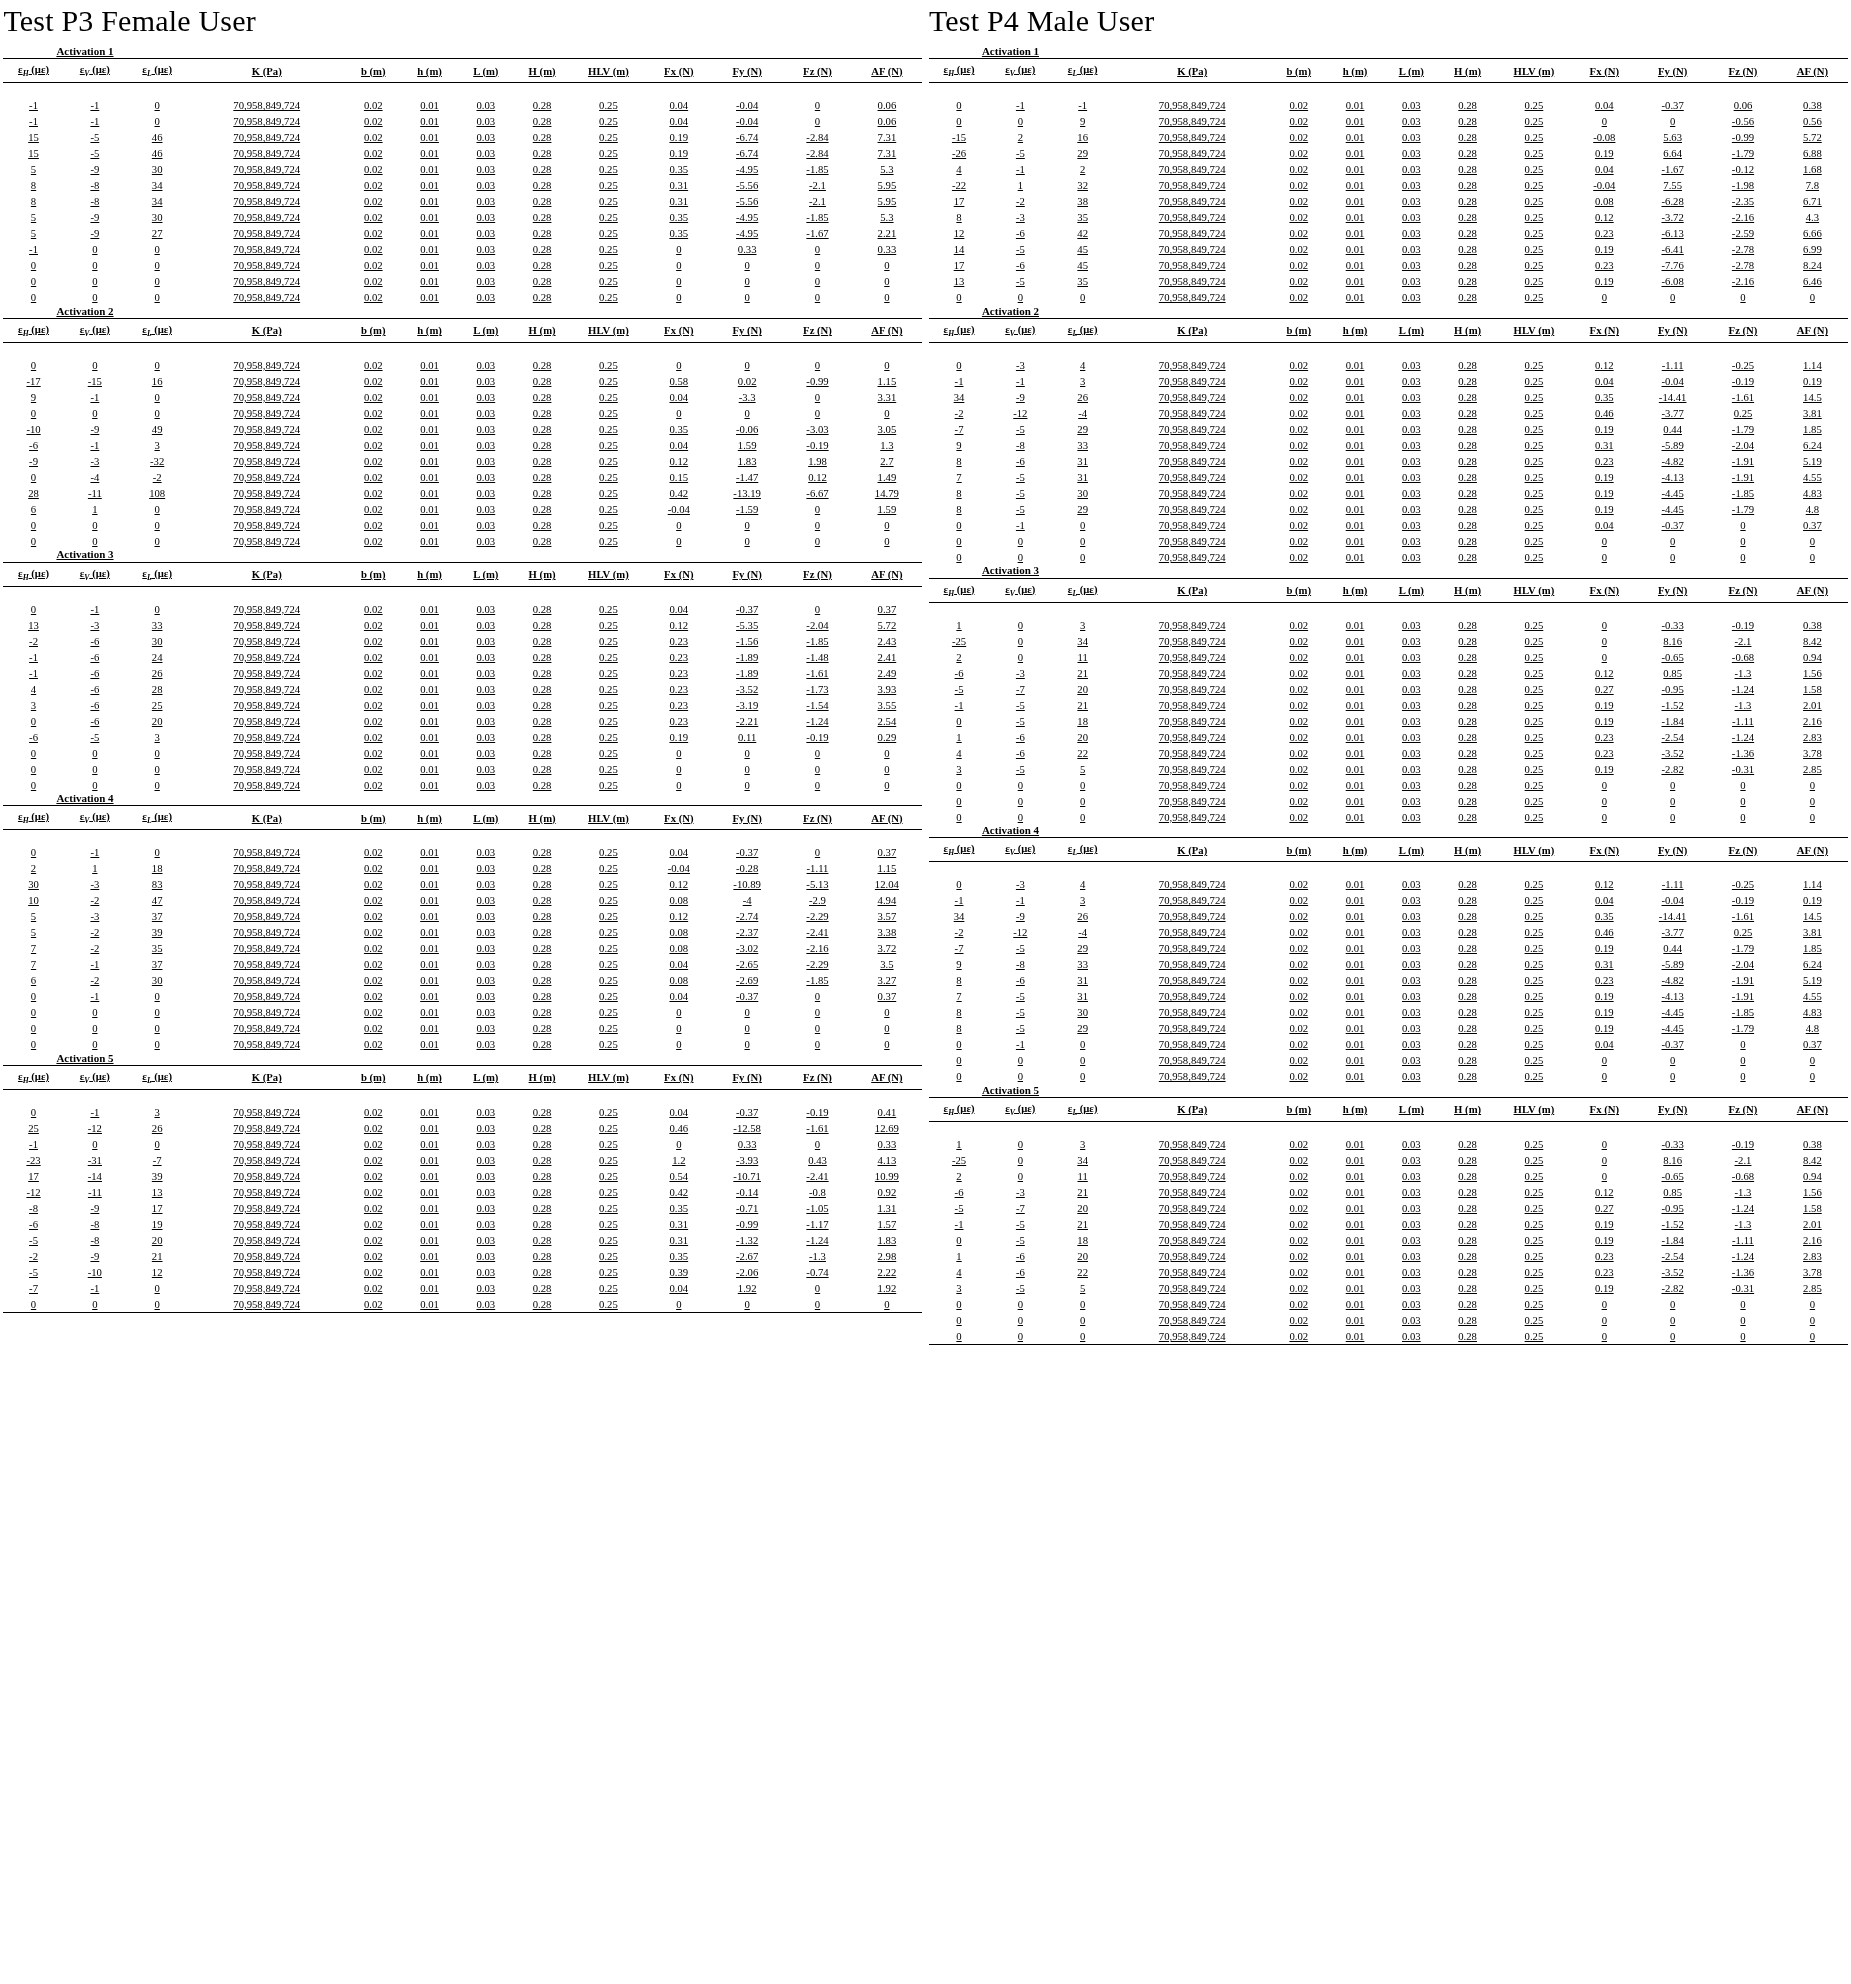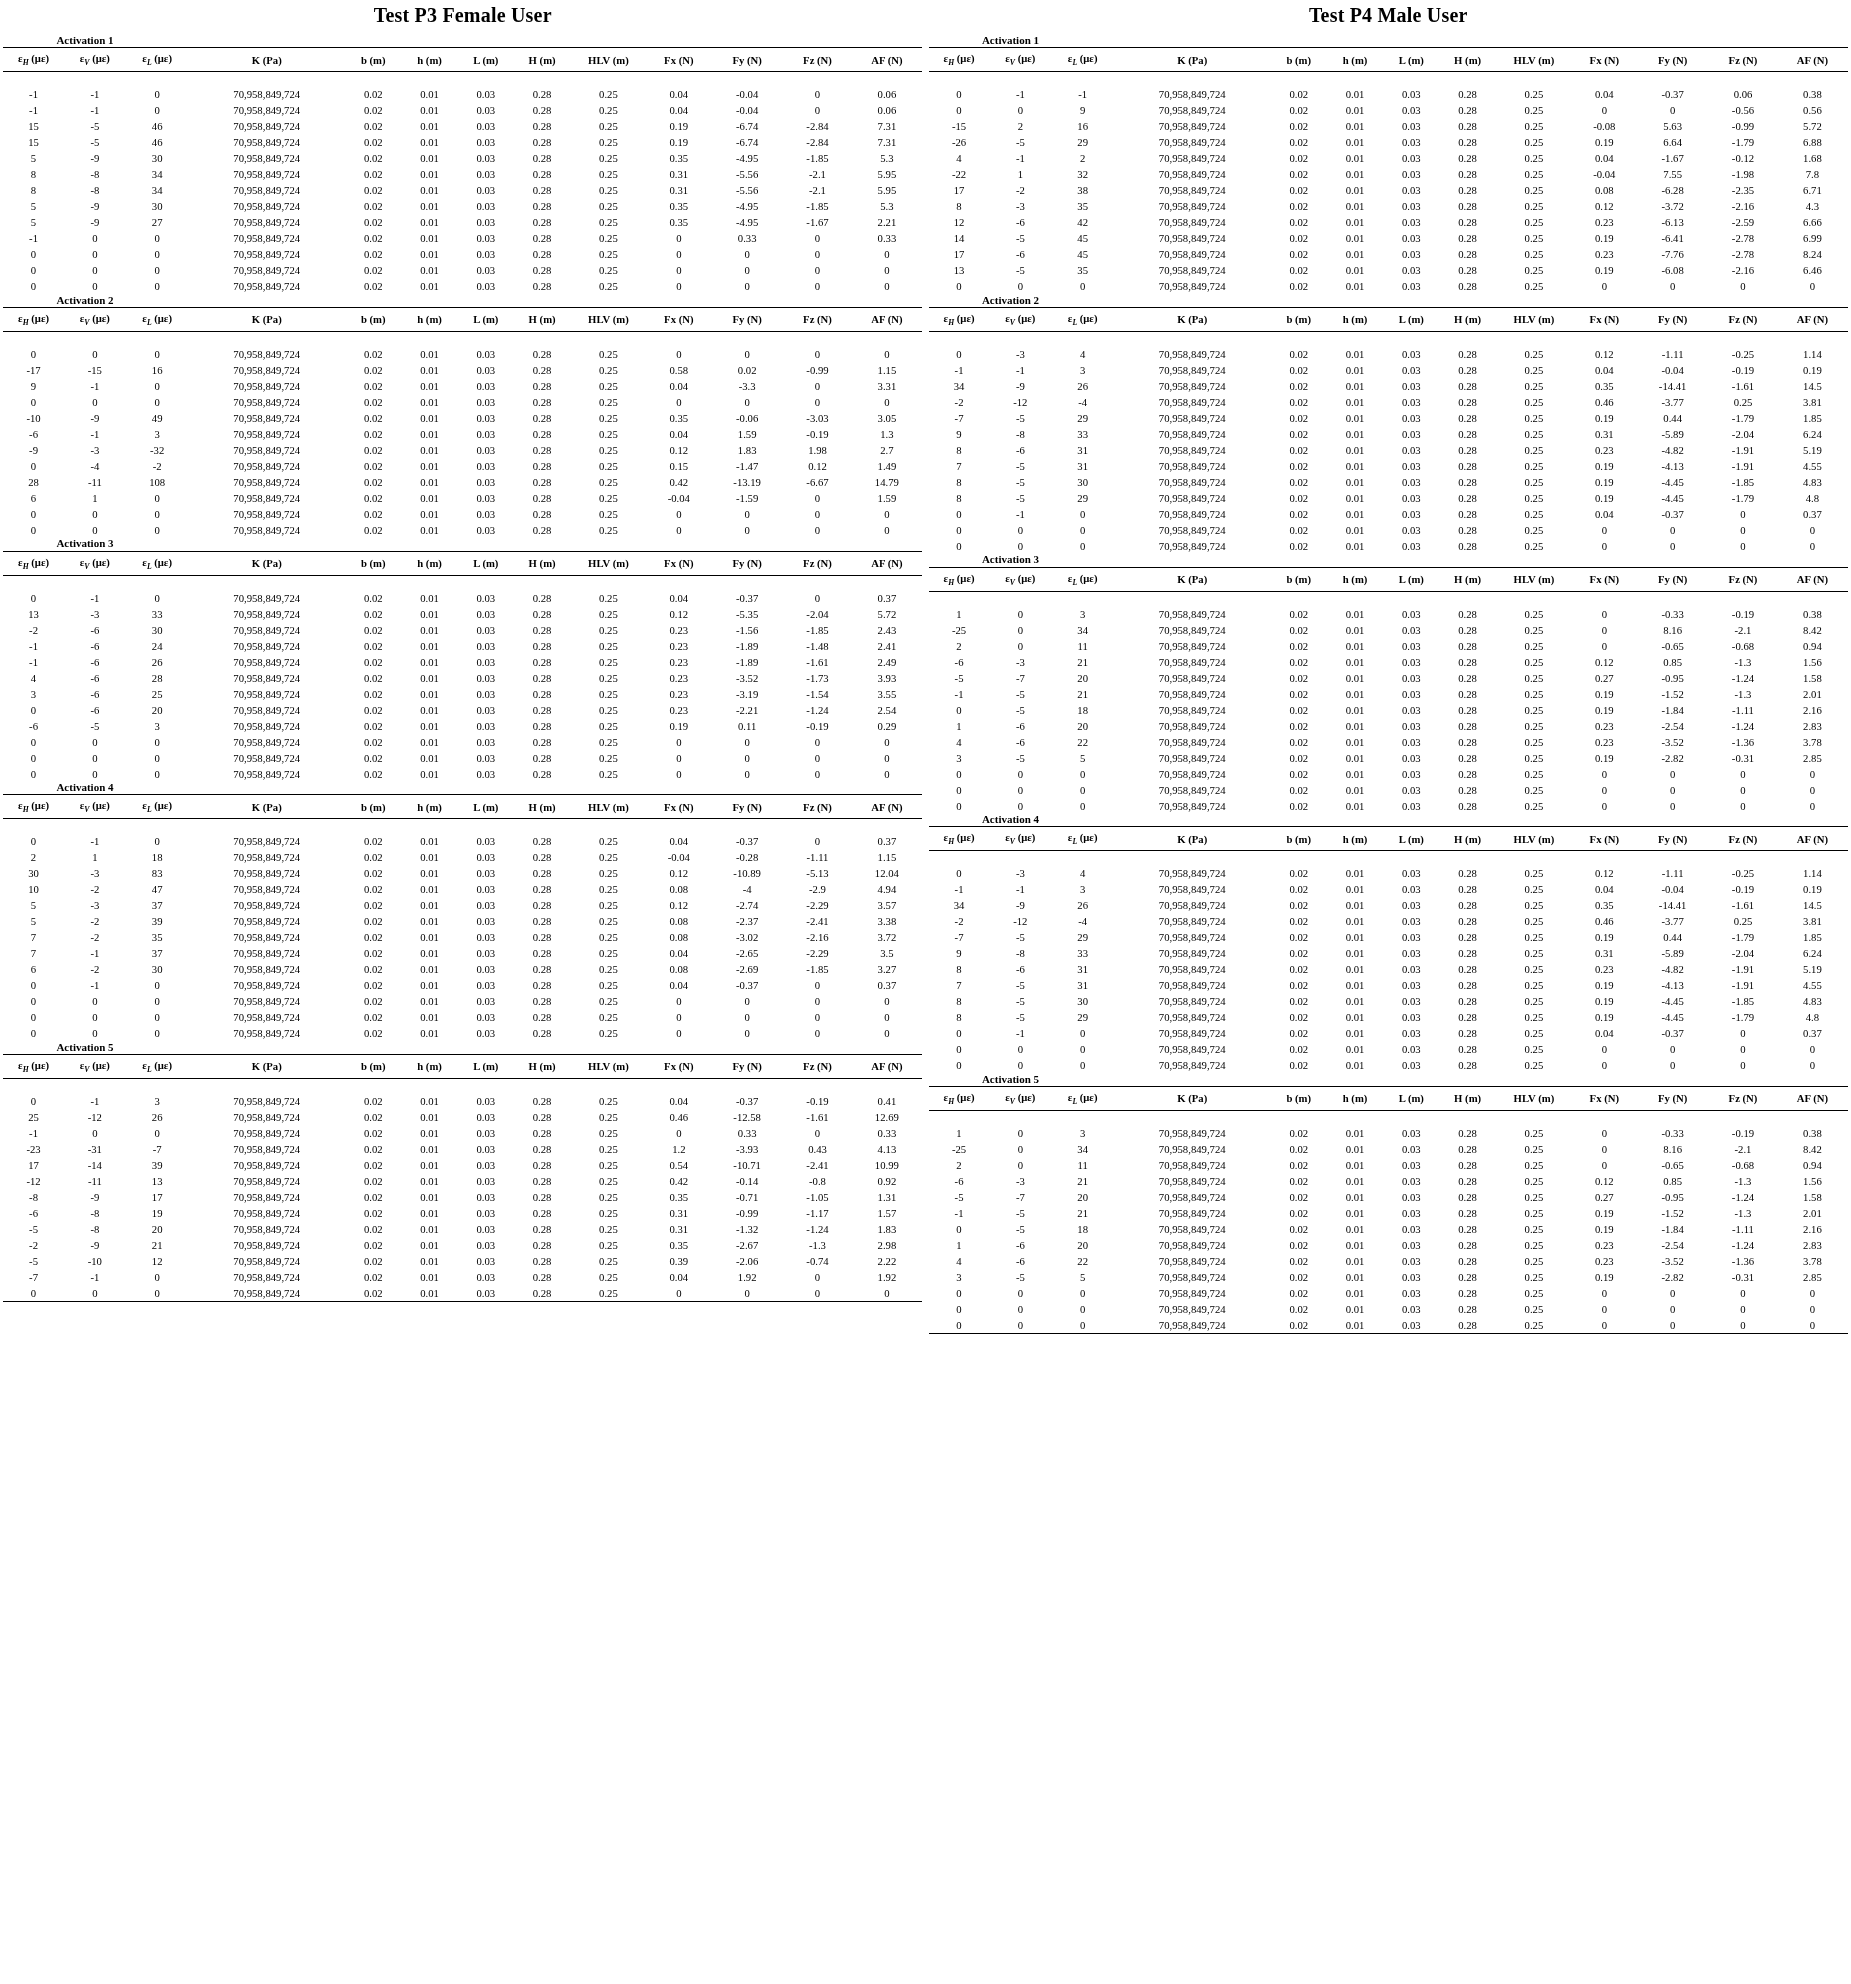--- a/index.html
+++ b/index.html
@@ -25,30 +25,30 @@
   }
   .panel {
     width: 926px;
     box-sizing: border-box;
     padding: 0 3.4px 0 3.4px;
   }
   .panel.right {
     width: 926px;
   }
   .panel-title {
-    text-align: center;
-    font-size: 20px;
-    font-weight: 700;
+    font-size: 30px;
+    font-weight: 400;
     letter-spacing: 0.2px;
     margin: 4.3px 0 7.7px 0;
     font-family: "Liberation Serif", "DejaVu Serif", serif;
   }
   .act-block {
     width: 100%;
     margin: 0 0 0 0;
+    text-decoration: underline;
   }
   .act-label {
     font-size: 11px;
     font-weight: 700;
     padding-left: 53px;
     line-height: 1.05;
     margin-bottom: 0.9px;
     font-family: "Liberation Serif", "DejaVu Serif", serif;
   }
   table.dt {

